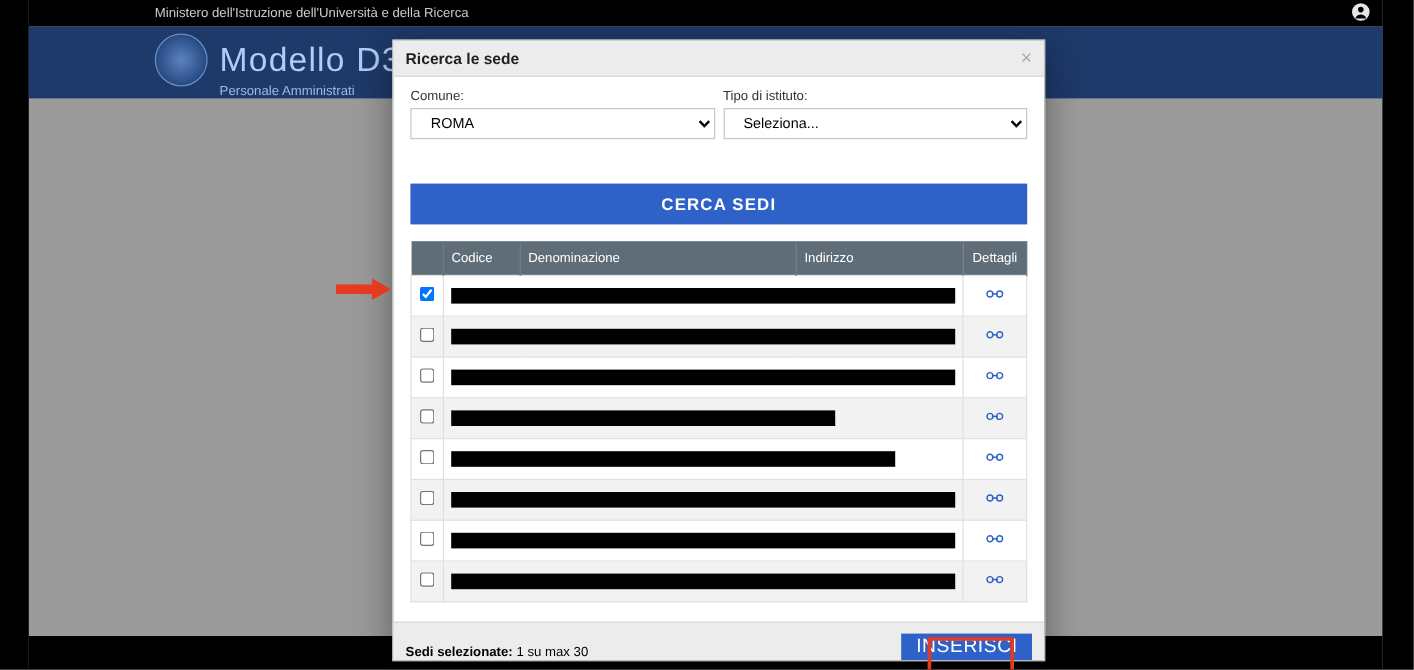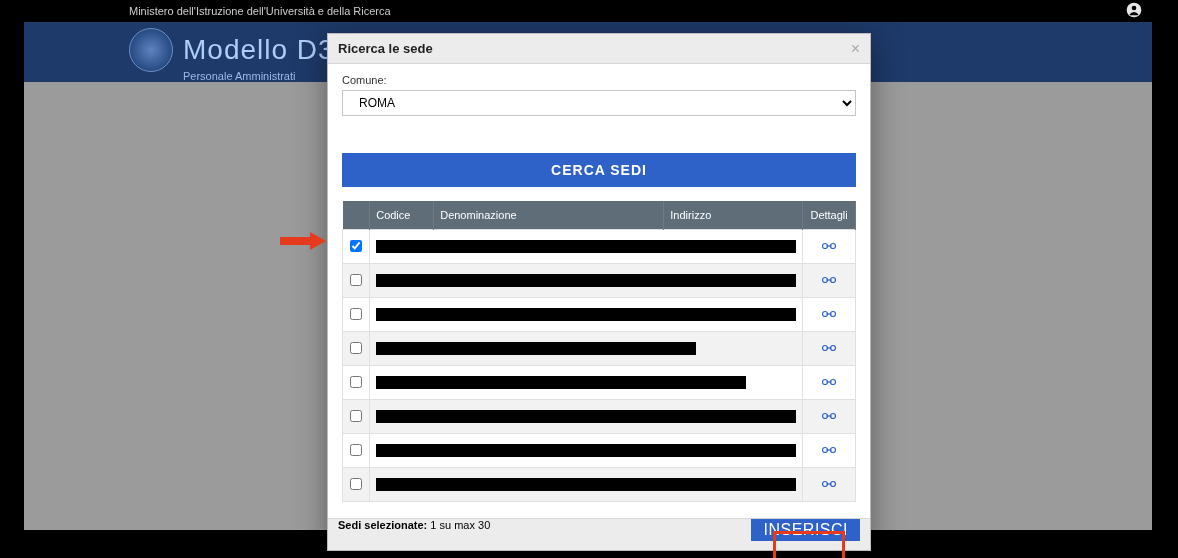--- a/index.html
+++ b/index.html
@@ -129,21 +129,21 @@
   .col-dett { width:56px; text-align:center; }
   .chk { width:12px; height:12px; }
   .redact { height:13px; background:#000; display:block; }
   .link-icon svg { width:16px; height:12px; fill:#2f62c9; }
   .link-icon { cursor:pointer; }
 
   .modal-footer {
     height:32px;
     border-top:1px solid #d7d7d7;
     background:#ececec;
-    display:flex; align-items:flex-start; justify-content:space-between;
+    display:flex; align-items:flex-end; justify-content:space-between;
     padding:0 10px;
     font-size:11px;
   }
   .btn-insert {
     background:#2f62c9;
     color:#fff;
     border:none;
     height:22px;
     padding:0 12px;
     font-size:16px;
@@ -200,20 +200,26 @@
       <span class="modal-title">Ricerca le sede</span>
       <span class="modal-close">×</span>
     </div>
 
     <div class="modal-body">
       <div class="filters">
         <div class="field">
           <label>Comune:</label>
           <select class="select">
             <option>ROMA</option>
+          </select>
+        </div>
+        <div class="field">
+          <label>Tipo di istituto:</label>
+          <select class="select">
+            <option>Seleziona...</option>
           </select>
         </div>
       </div>
 
       <button class="btn-search">CERCA SEDI</button>
 
       <table class="results">
         <thead>
           <tr>
             <th class="col-check"></th>

